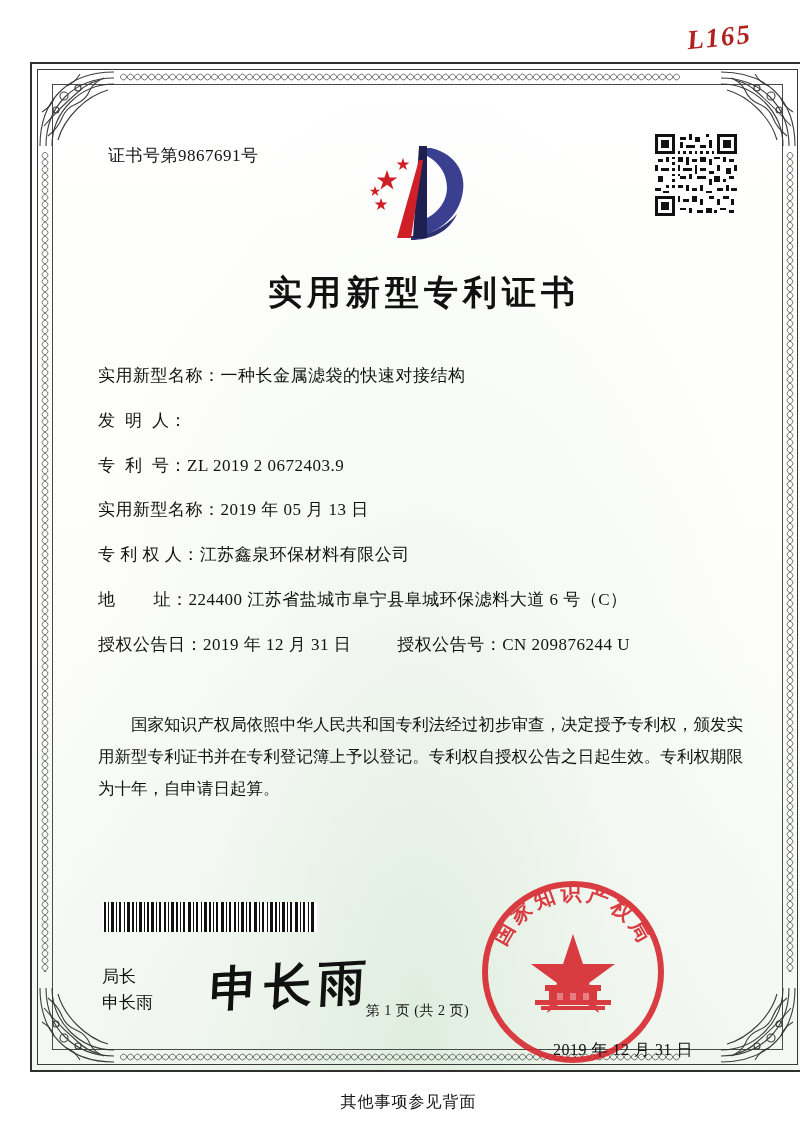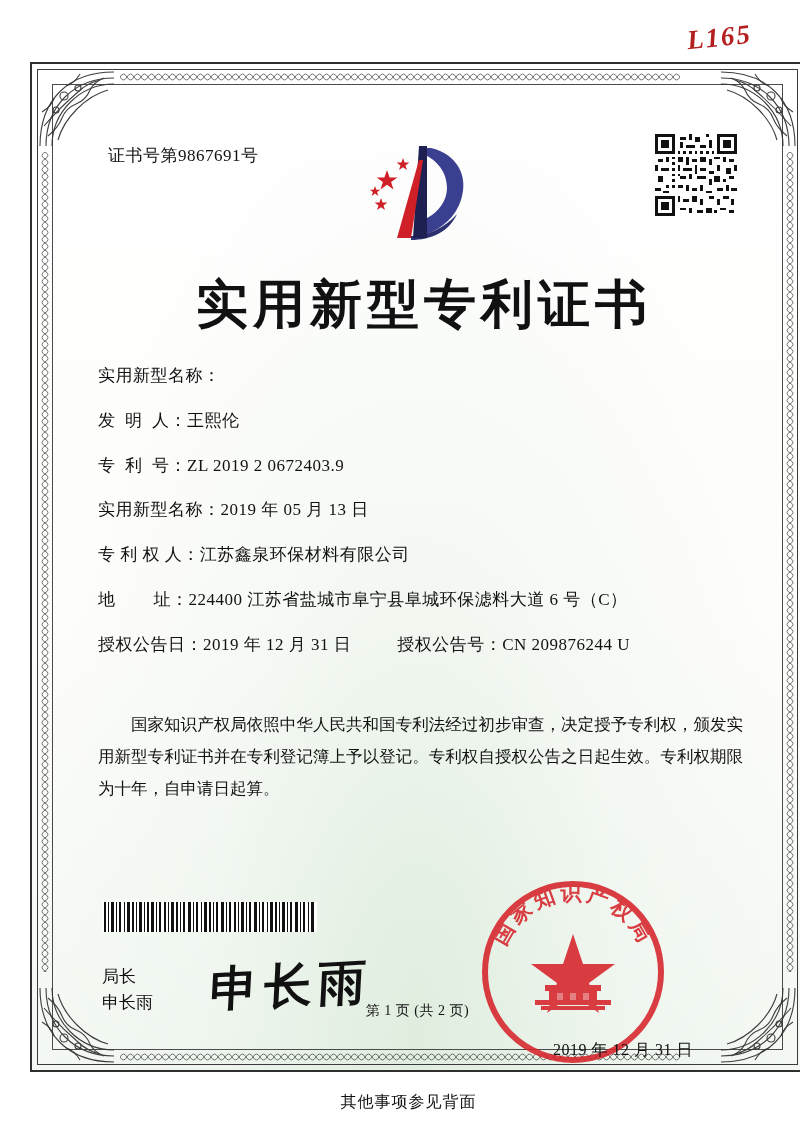--- a/index.html
+++ b/index.html
@@ -117,21 +117,21 @@
     transform: translateX(-50%);
     width: 130px;
     height: 105px;
   }
 
   .main-title {
     position: absolute;
     left: 13px; right: 0;
     top: 168px;
     text-align: center;
-    font-size: 52px;
+    font-size: 34px;
     font-weight: bold;
     letter-spacing: 5px;
     font-family: "DejaVu Serif", "Liberation Serif", serif;
     color: #111;
   }
 
   .fields {
     position: absolute;
     left: 28px;
     right: 20px;
@@ -467,24 +467,24 @@
           <polygon points="22,46 23.3,49.8 27.3,49.8 24.1,52.1 25.3,55.9 22,53.6 18.7,55.9 19.9,52.1 16.7,49.8 20.7,49.8"></polygon>
         </g>
       </g>
     </svg>
 
     <div class="main-title">实用新型专利证书</div>
 
     <div class="fields">
       <div class="field-row">
         <span class="field-label">实用新型名称：</span>
+        <span class="field-value">一种长金属滤袋的快速对接结构</span>
       </div>
       <div class="field-row">
         <span class="field-label">发  明  人：</span>
-        <span class="field-value">王熙伦</span>
       </div>
       <div class="field-row">
         <span class="field-label">专  利  号：</span>
         <span class="field-value">ZL 2019 2 0672403.9</span>
       </div>
       <div class="field-row">
         <span class="field-label">实用新型名称：</span>
         <span class="field-value">2019 年 05 月 13 日</span>
       </div>
       <div class="field-row">

